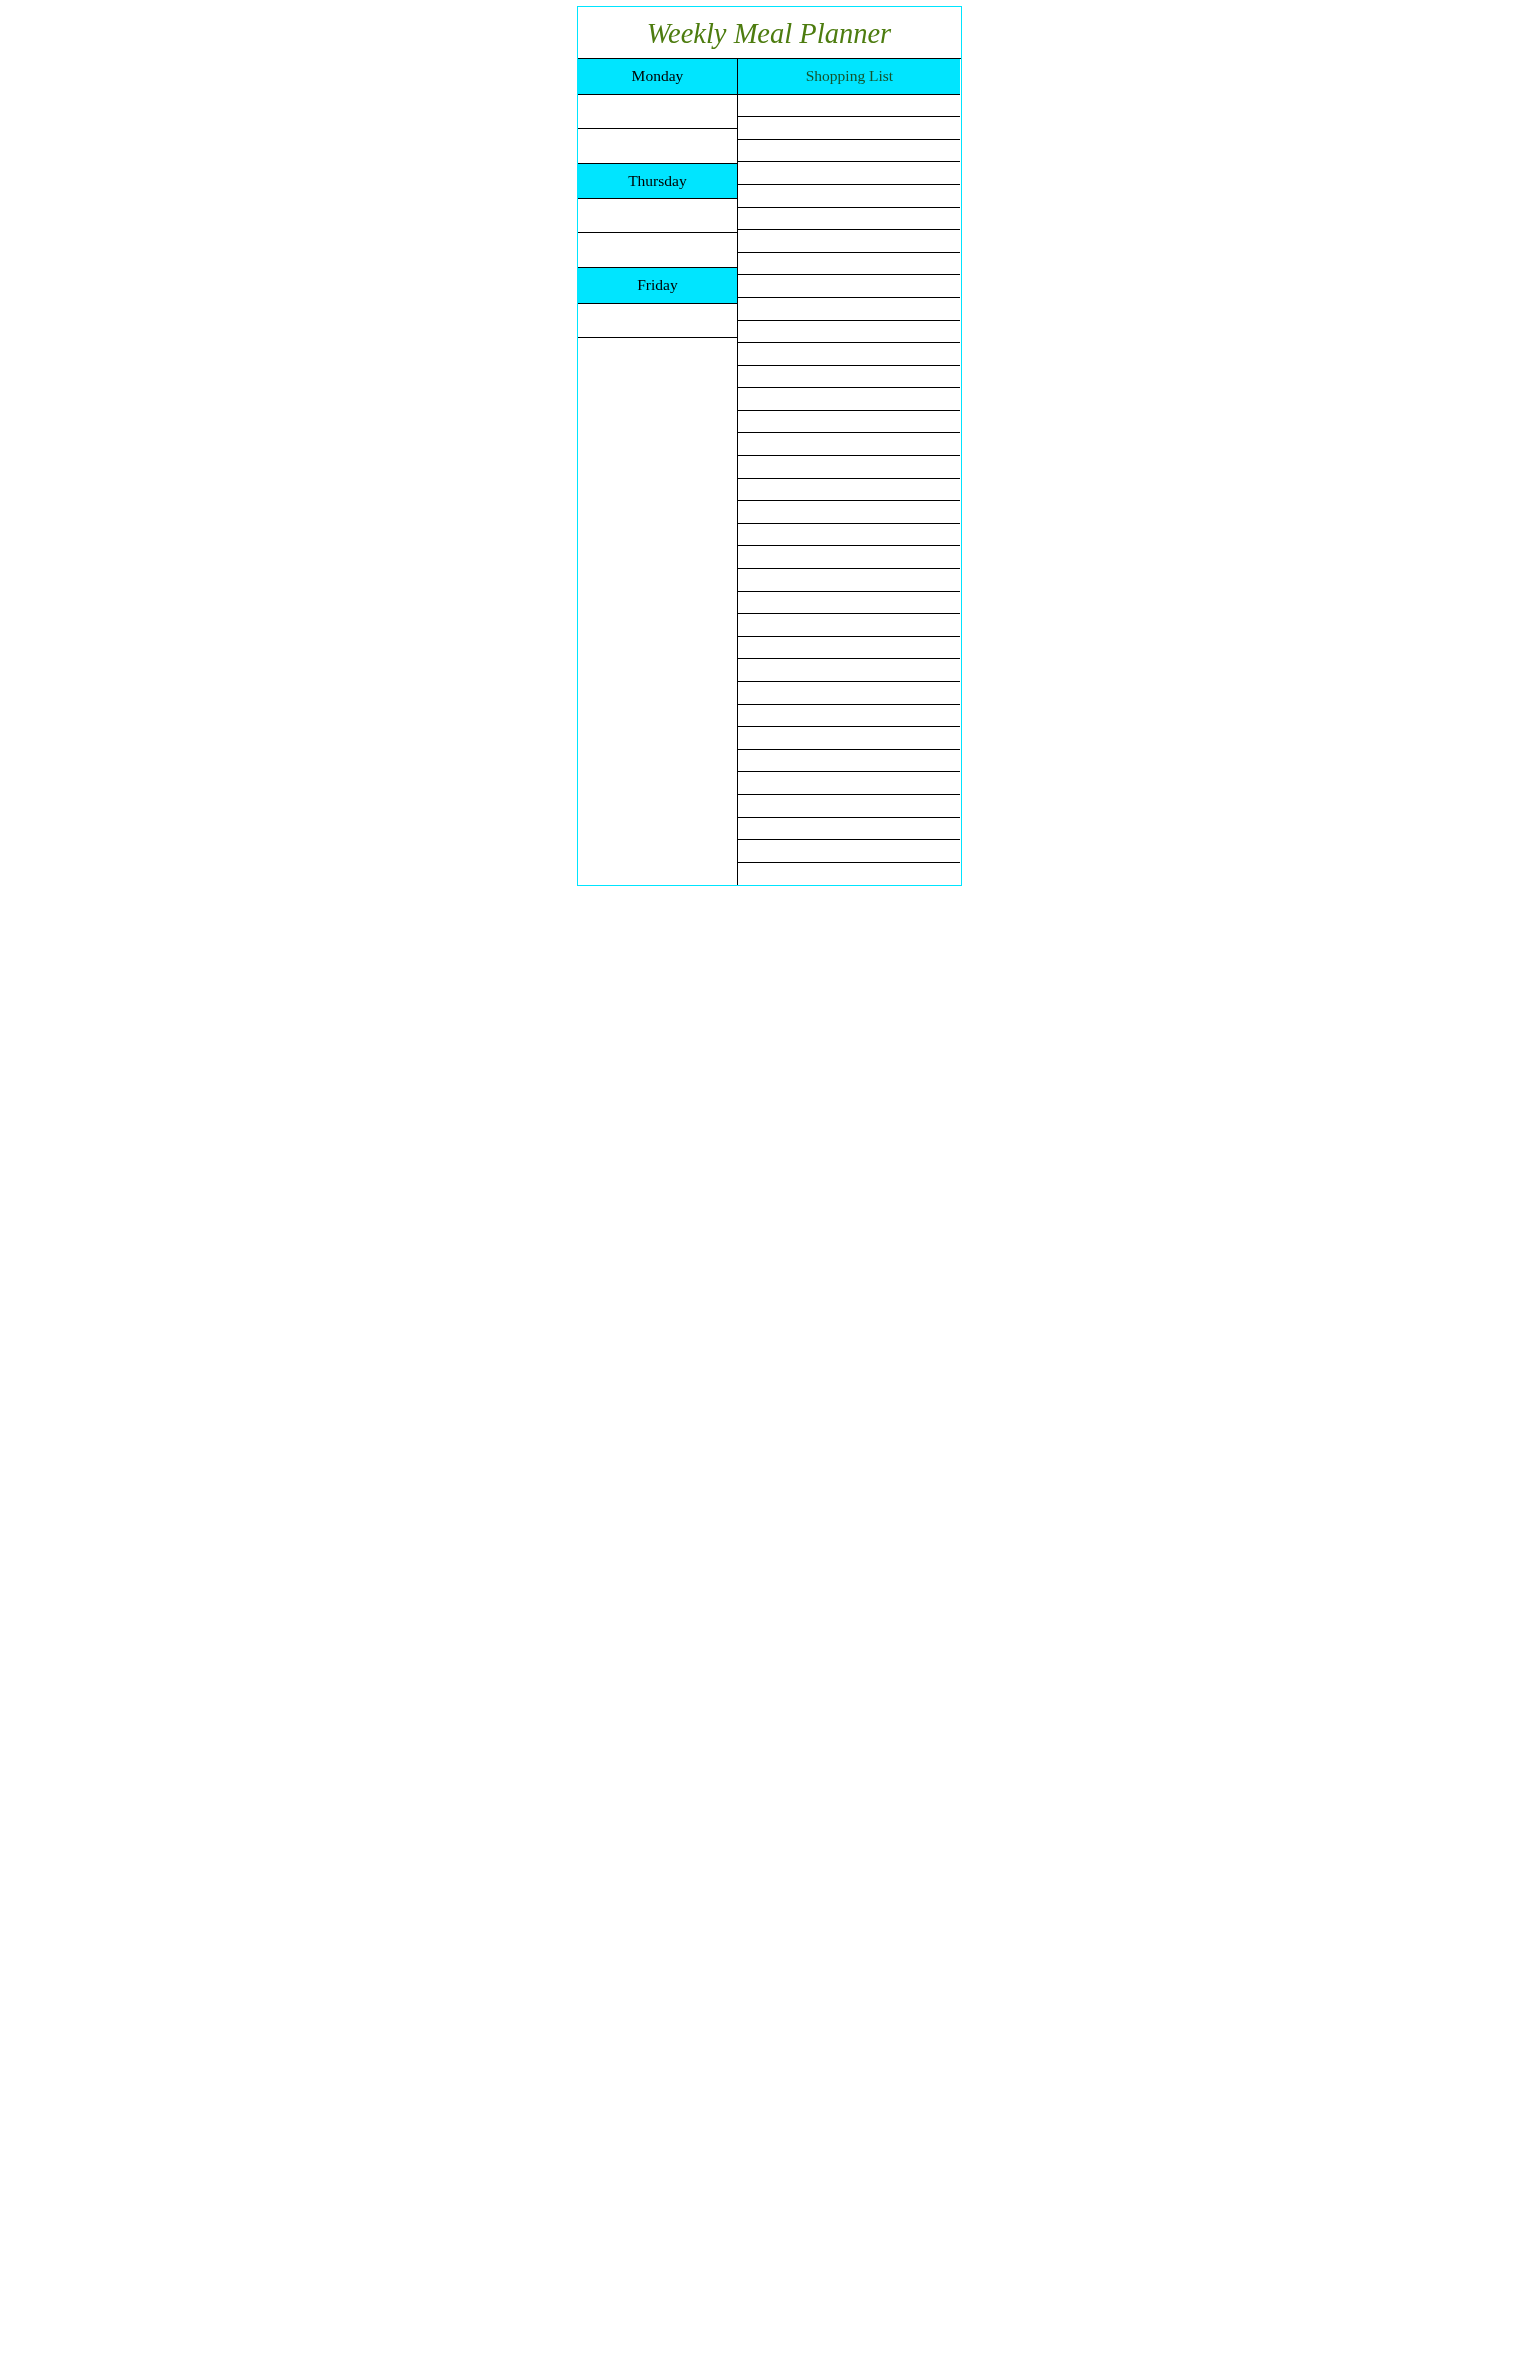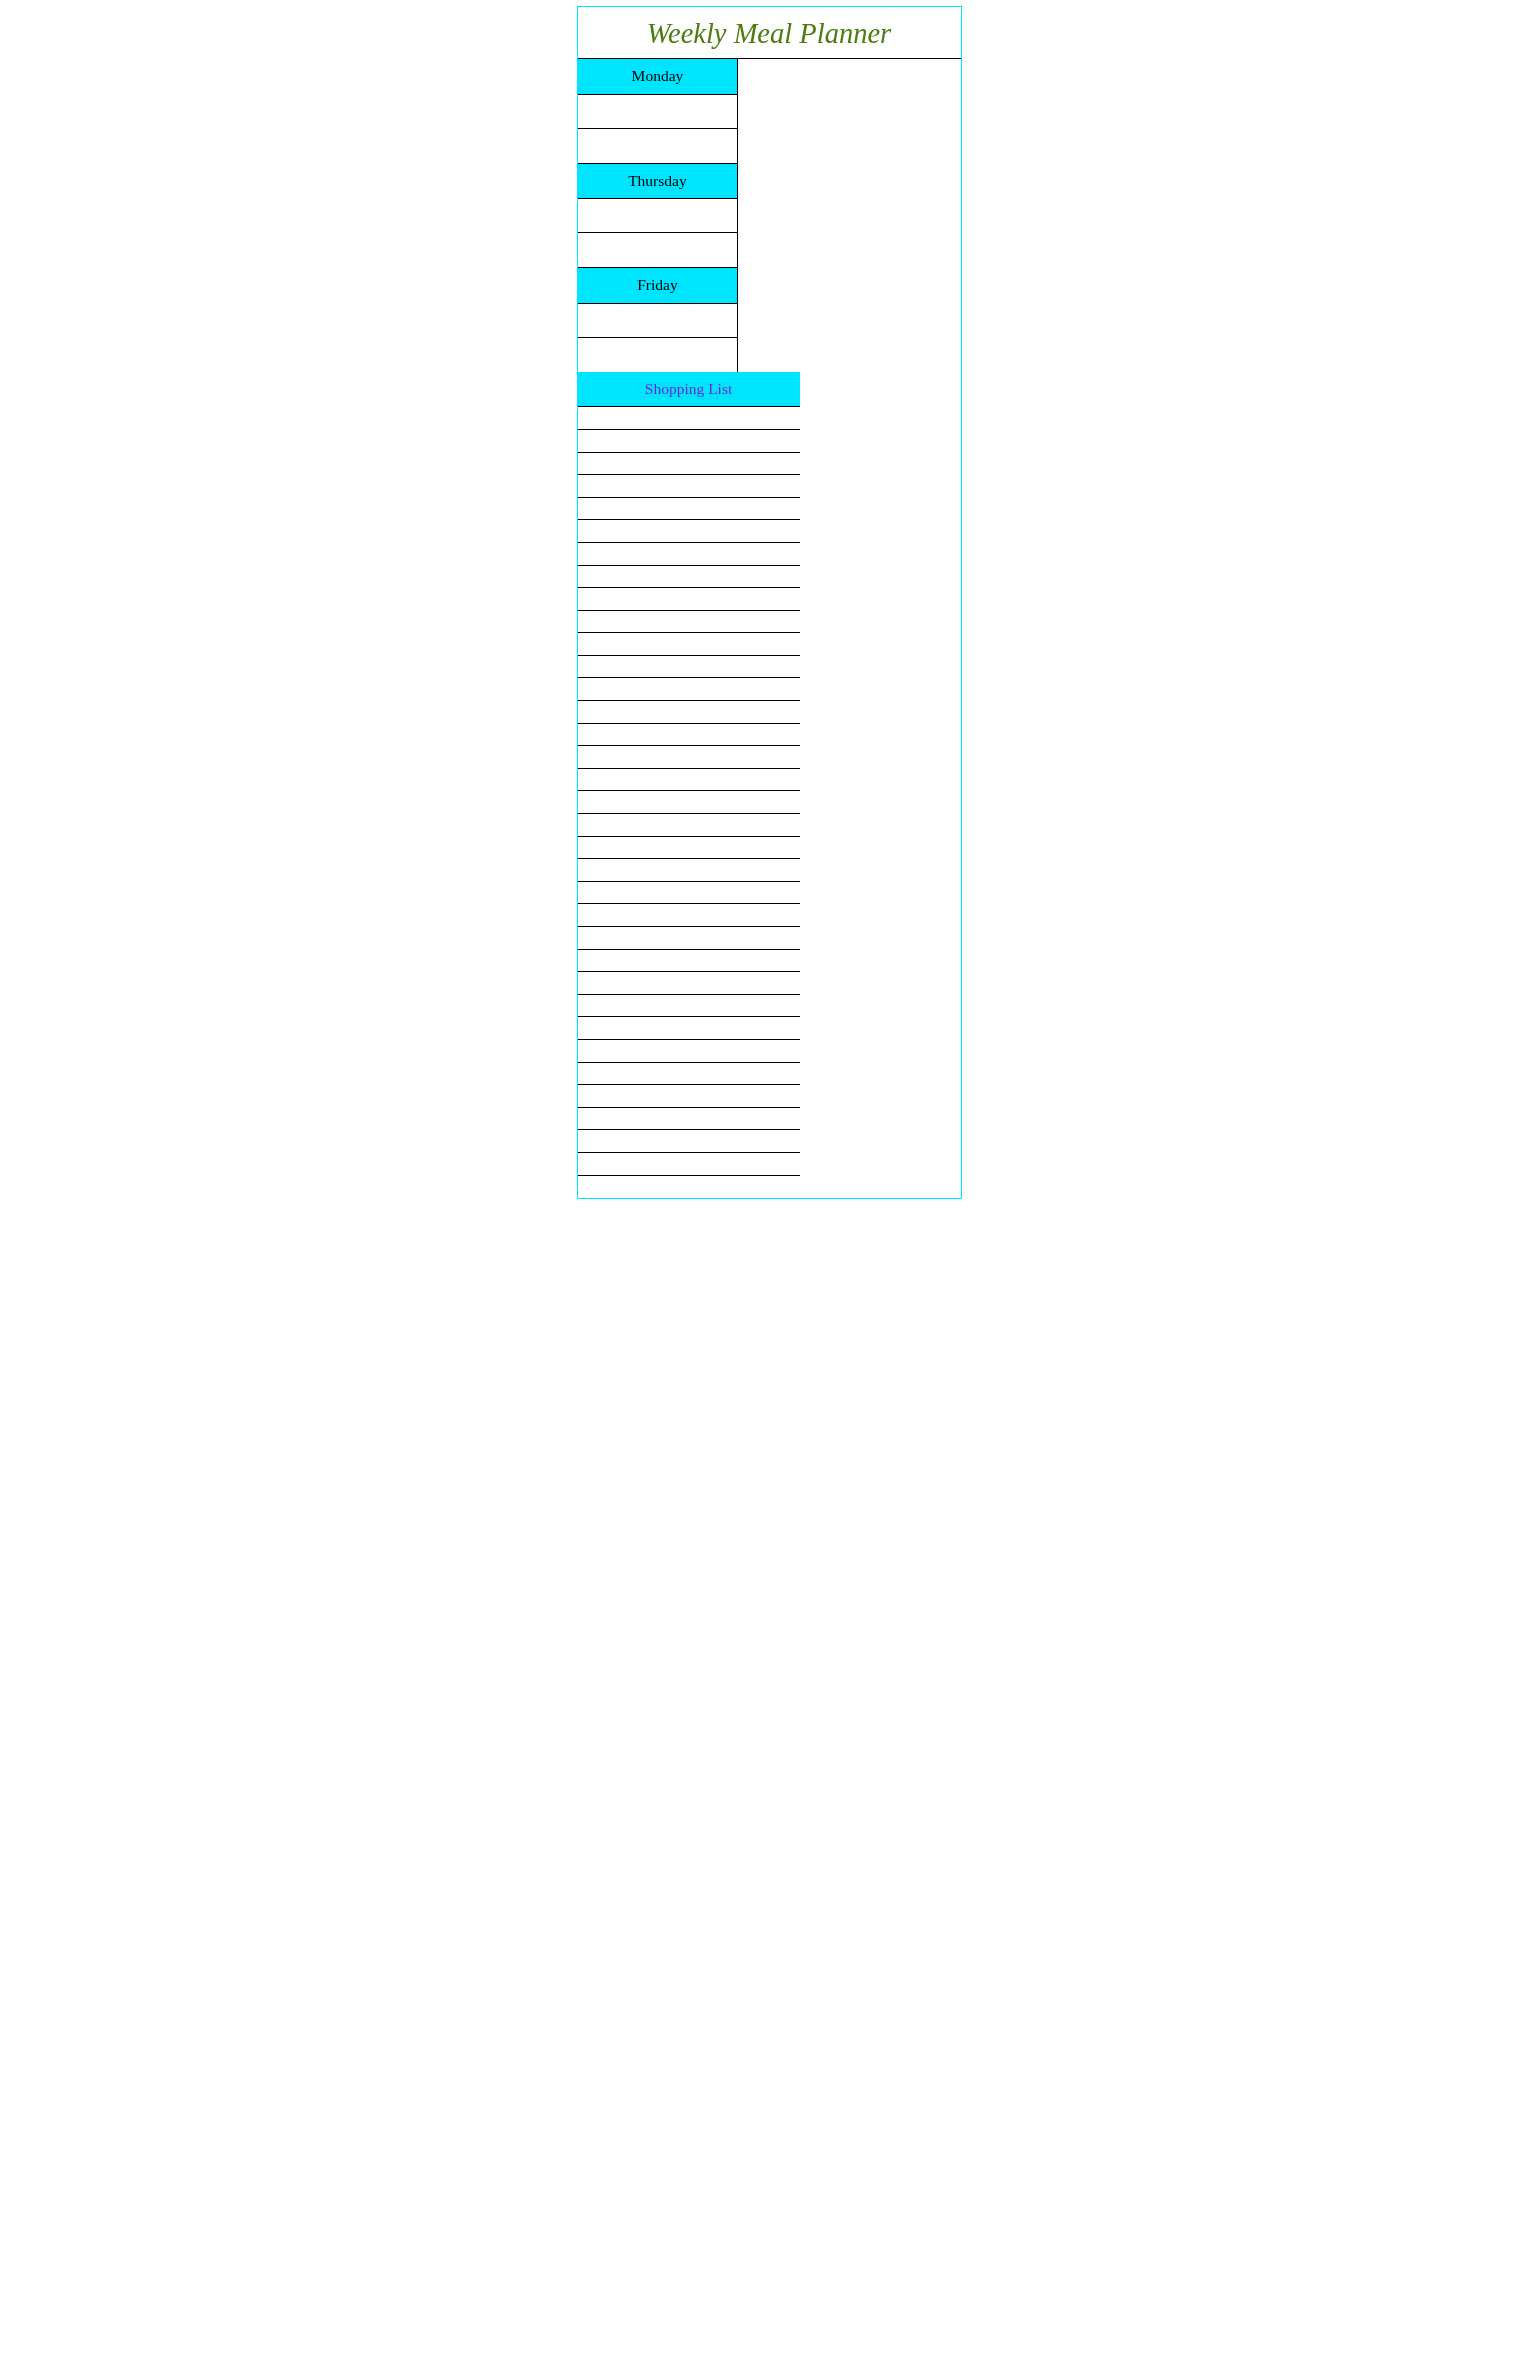--- a/index.html
+++ b/index.html
@@ -31,21 +31,21 @@
       font-family: 'Brush Script MT', cursive, Georgia, serif;
       font-size: 28.5px;
       font-style: italic;
       color: #4d7c0f;
       padding: 10.7px 6px 8.3px;
       font-weight: normal;
     }
 
     .grid {
       display: flex;
-      flex-direction: column;
+      flex-direction: row;
       border-top: 1.2px solid black;
     }
 
     .left-col {
       width: 42%;
       border-right: 1.2px solid black;
     }
 
     .right-col {
       width: 58%;
@@ -69,21 +69,21 @@
 
     .meal-row:last-child {
       border-bottom: none;
     }
 
     .shopping-header {
       background-color: #00e5ff;
       text-align: center;
       font-size: 15.5px;
       font-family: Georgia, serif;
-      color: #6d28d9;
+      color: #14532d;
       padding: 8.3px 4.8px;
       border-bottom: 1.2px solid black;
     }
 
     .shopping-row {
       height: 22.6px;
       border-bottom: 0.6px solid black;
       background: white;
     }
 

